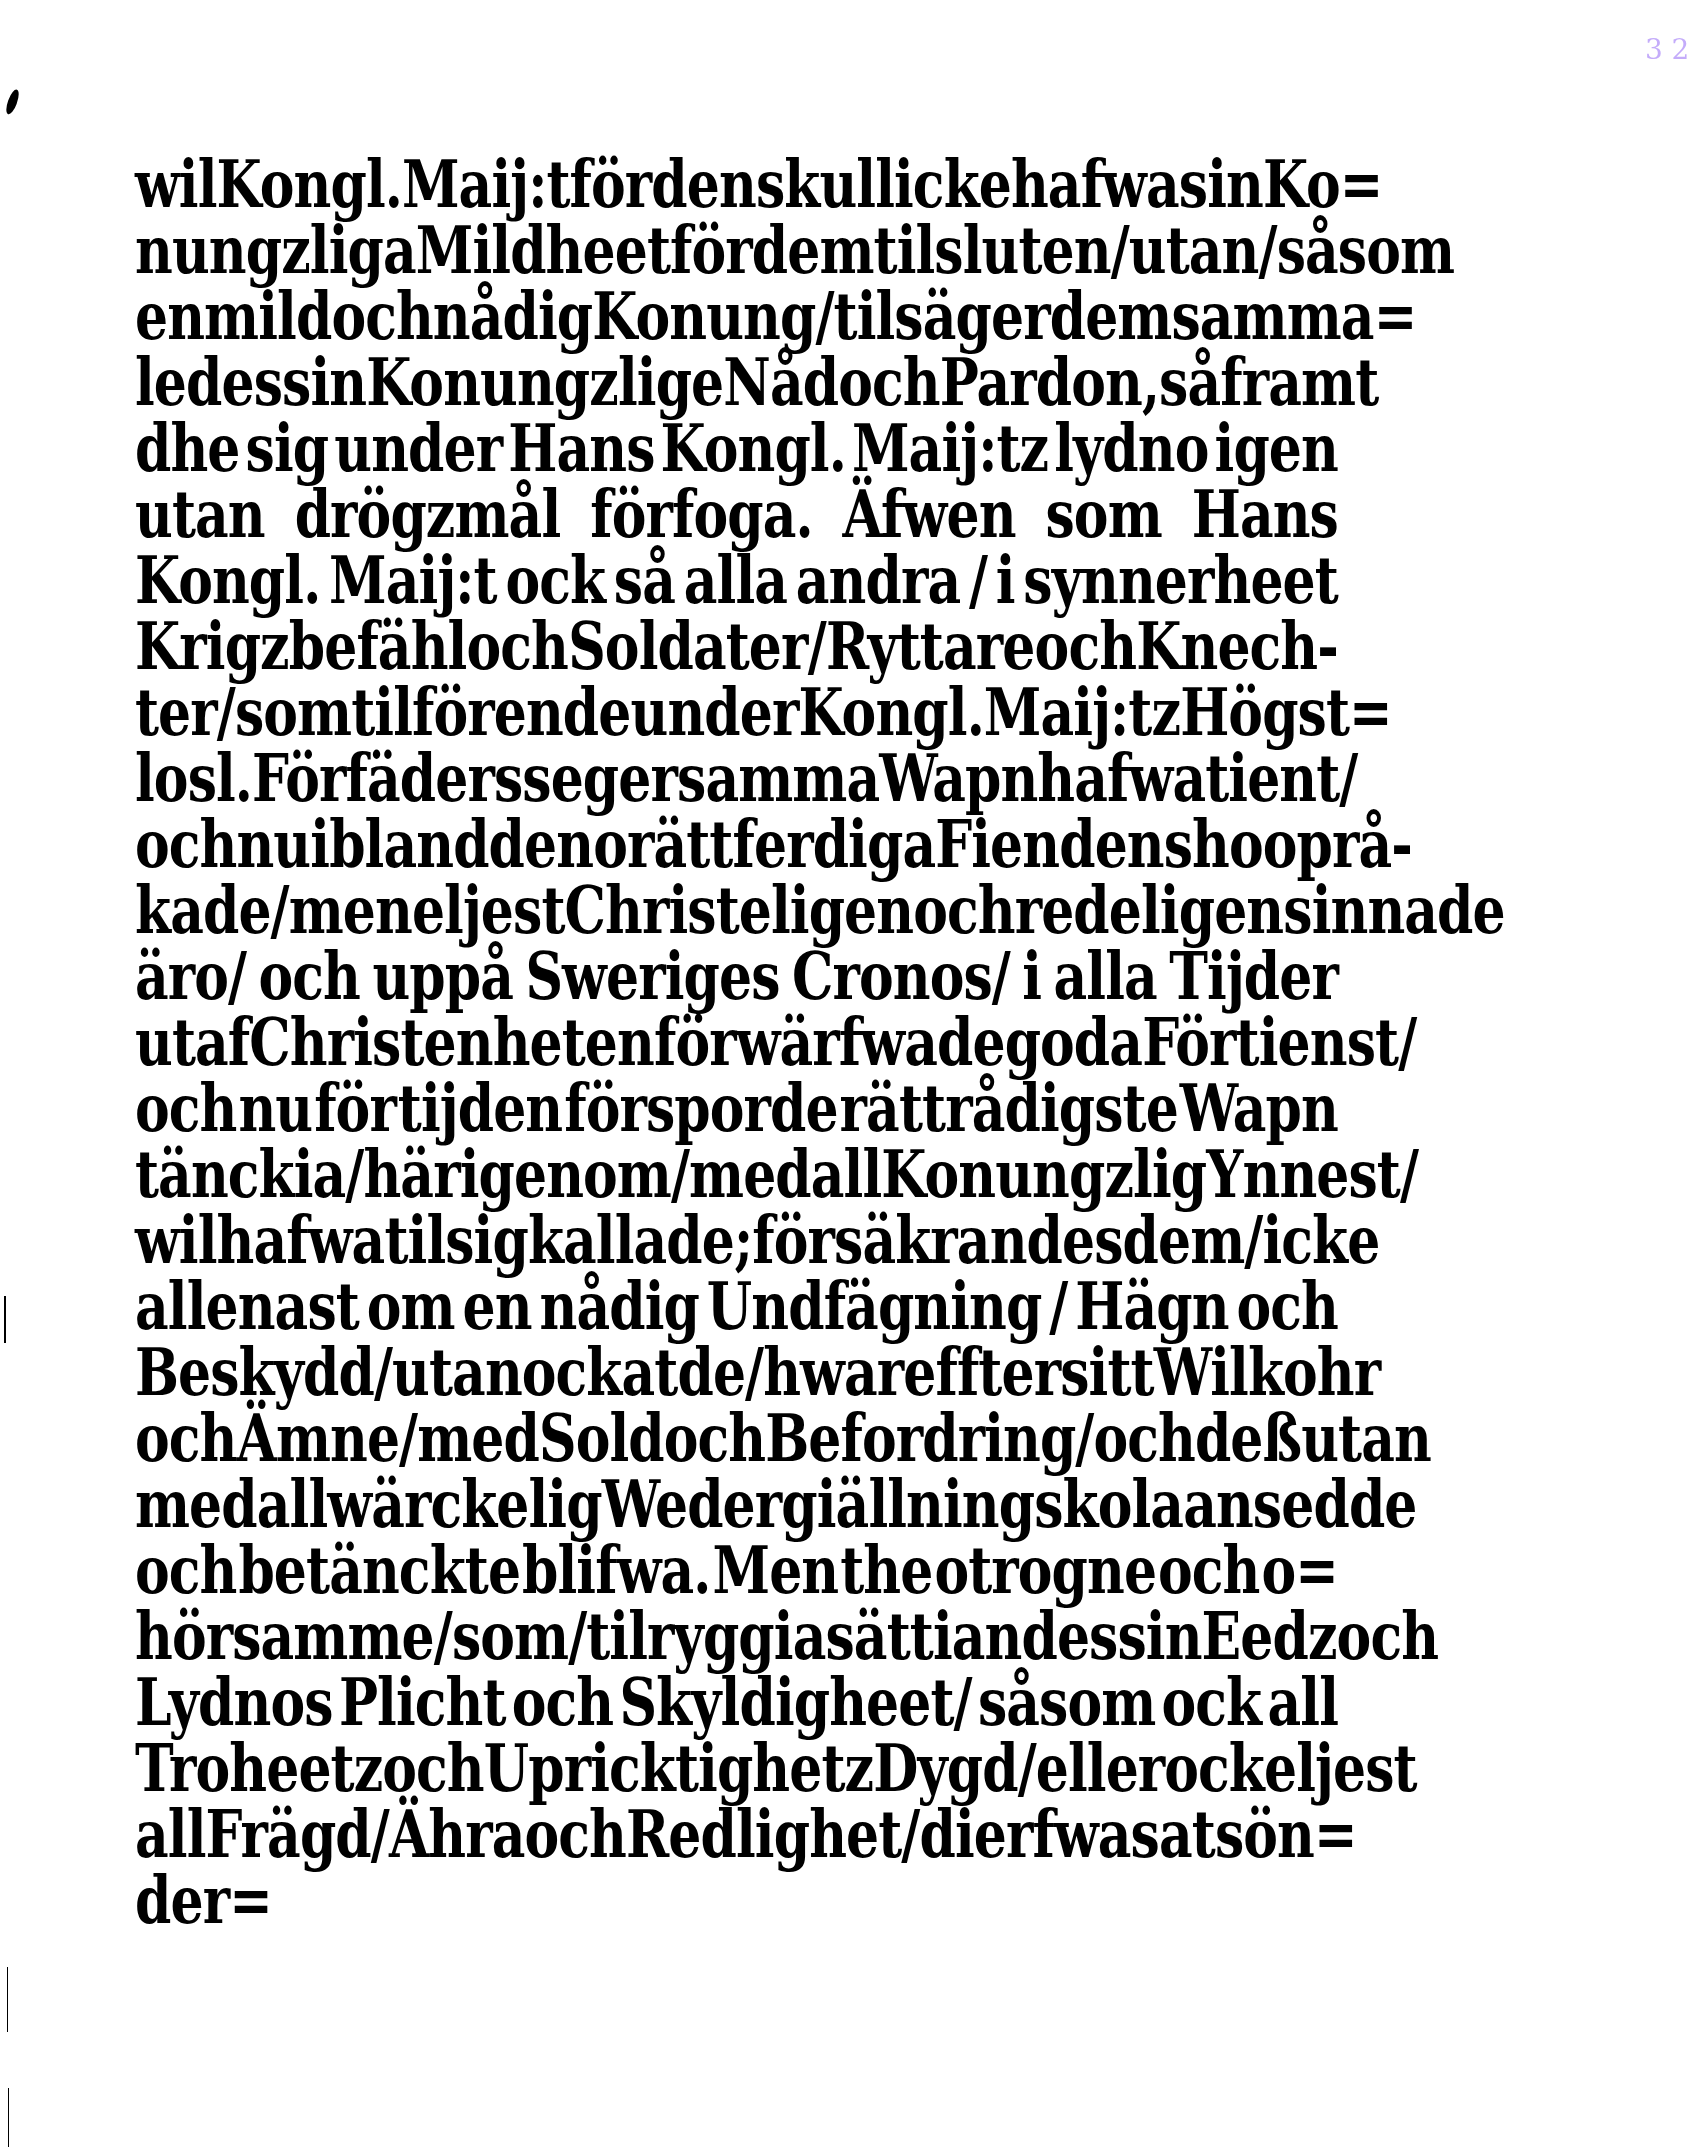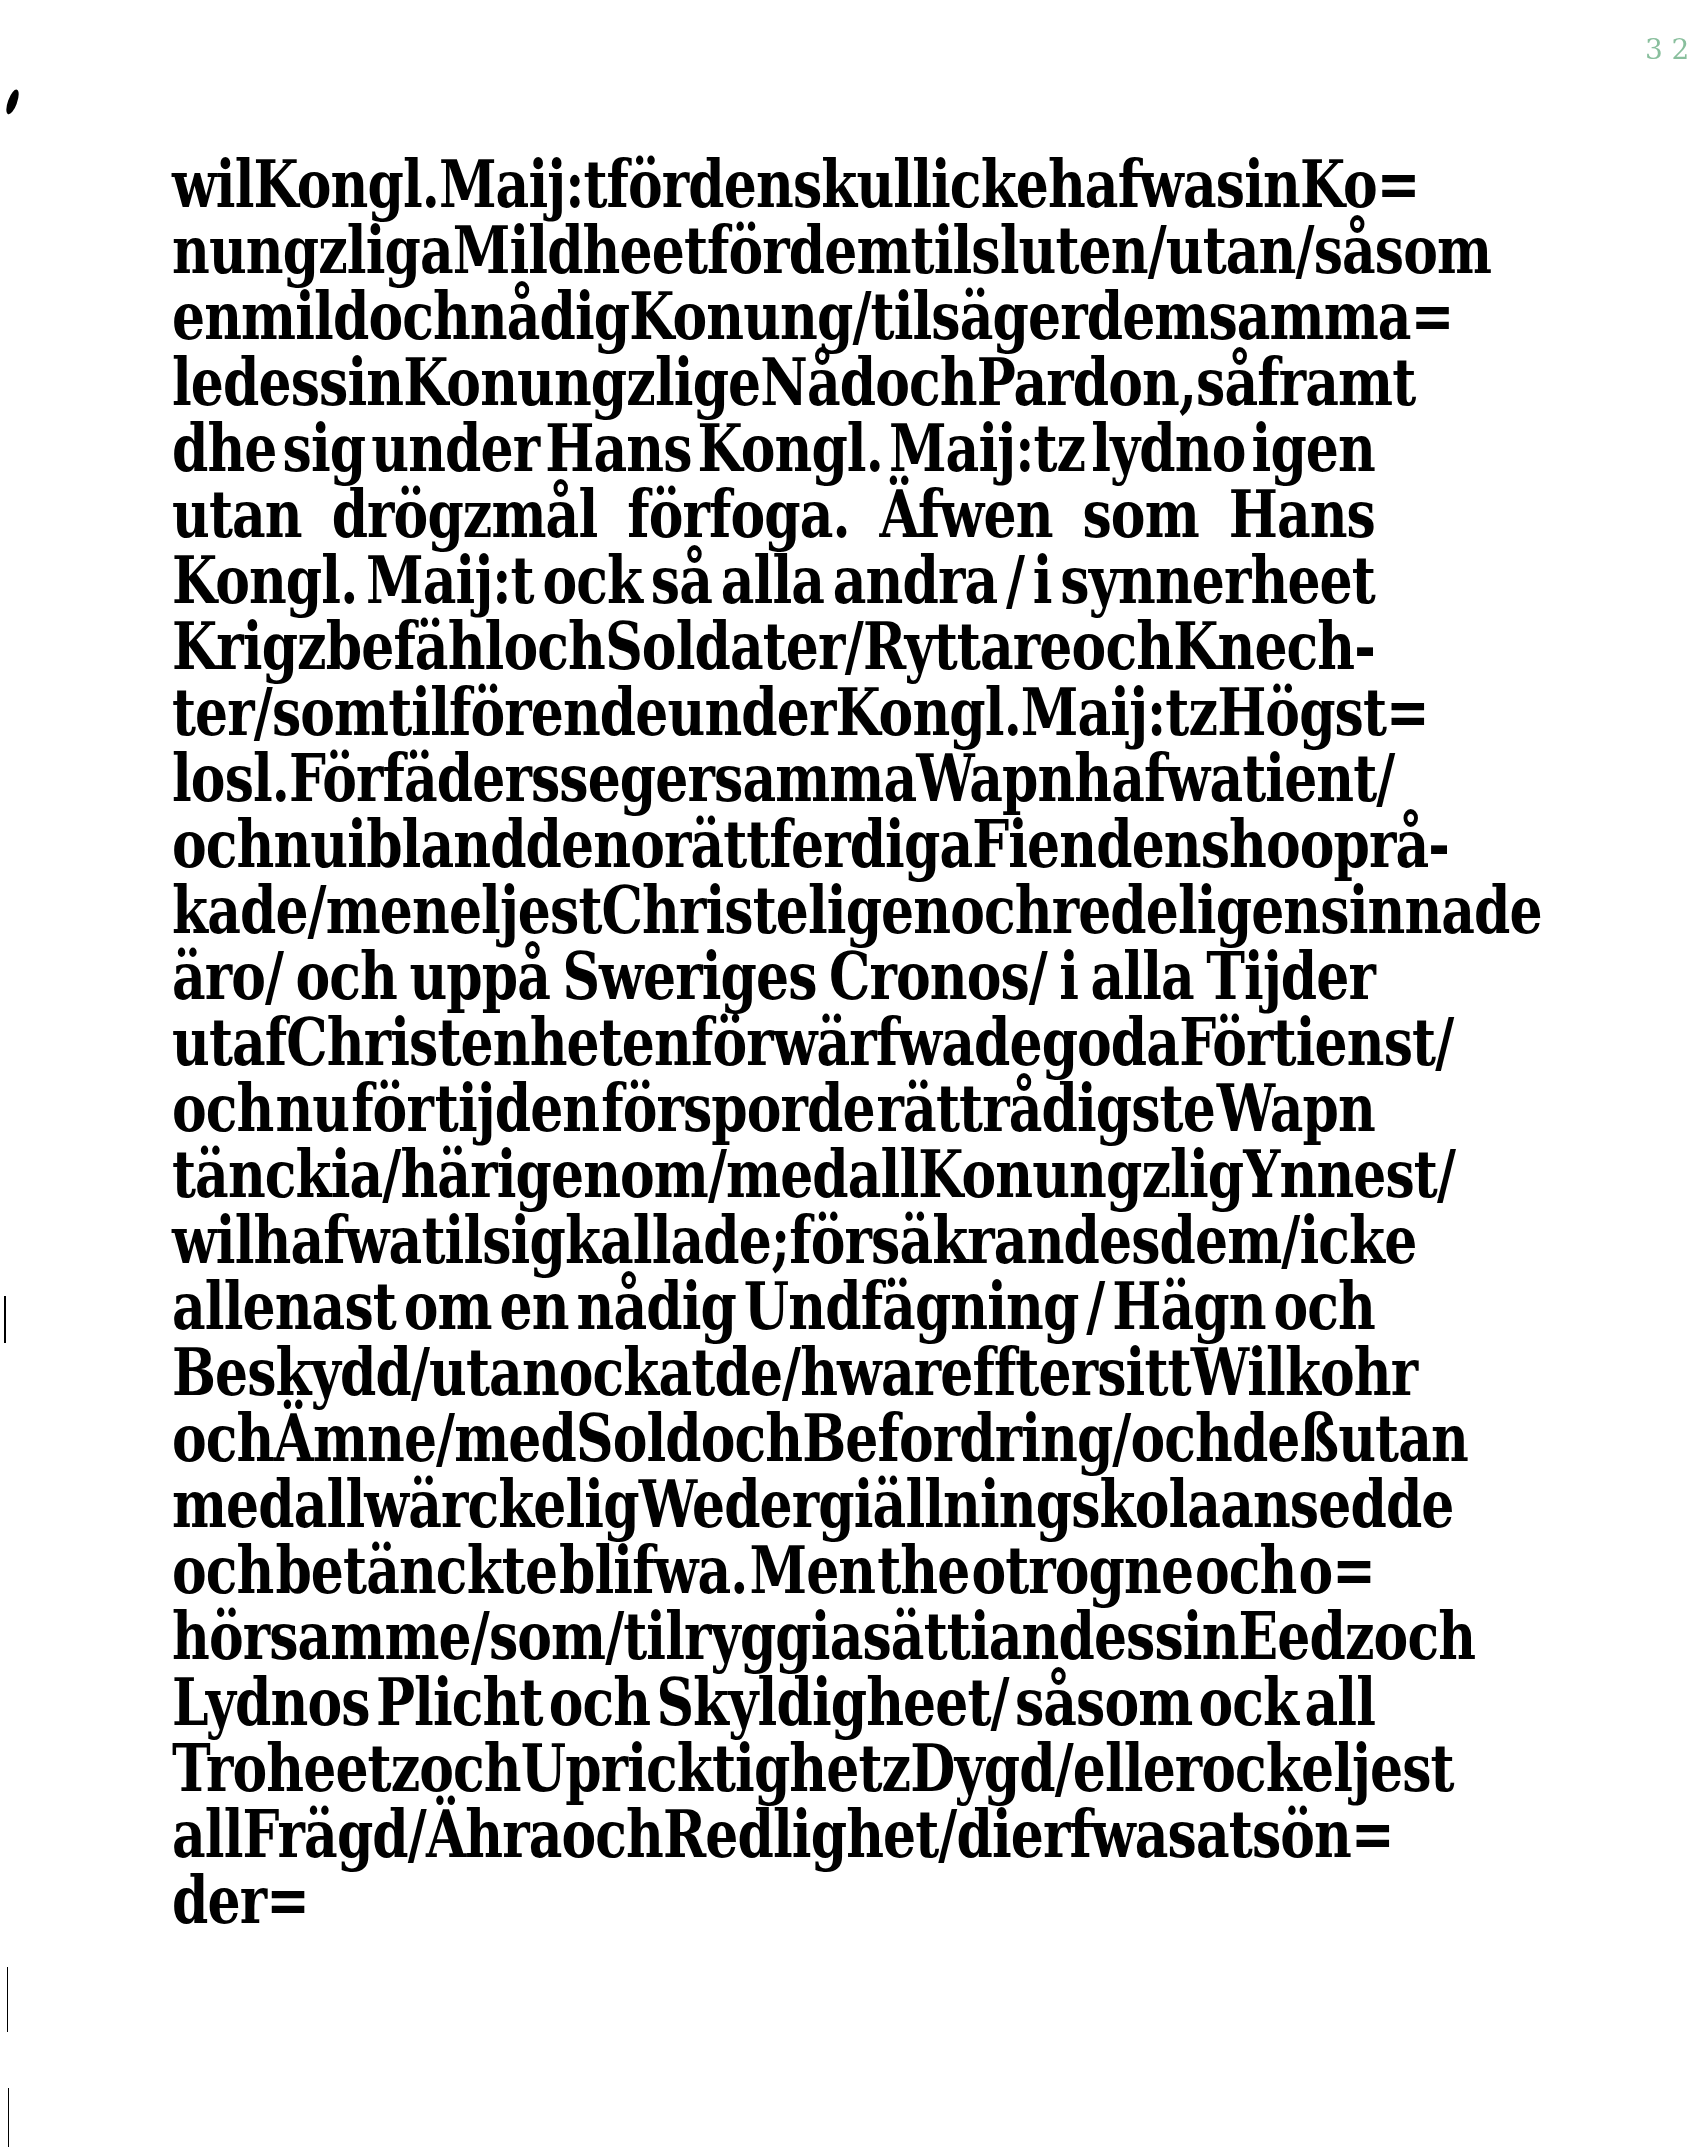--- a/index.html
+++ b/index.html
@@ -1,27 +1,27 @@
 <!DOCTYPE html>
 <html style="font-size:15px"><head>
   <meta charset="utf-8">
   <style>
     html, body { margin: 0; padding: 0; background: #ffffff; }
     body { width: 1708px; height: 2148px; position: relative; overflow: hidden; }
     .page { position: absolute; inset: 0; background: #ffffff; }
     .text-block {
       position: absolute; left: 135px; top: 160px; width: 1203px;
       font-family: "DejaVu Serif", serif; font-size: 52px; line-height: 66px;
-      color: #000000; font-weight: bold; letter-spacing: -0.9px; margin-left: 37px;
+      color: #000000; font-weight: bold; letter-spacing: -0.9px;
     }
     .line { white-space: nowrap; display: flex; justify-content: space-between; height: 66px; }
     .line.last { }
     .word { display: inline-block; transform: scaleY(1.25); transform-origin: bottom; }
     .ink-mark { position: absolute; background: #000; }
-    .page-number { position: absolute; right: 18.6px; top: 33px; font-family: "DejaVu Serif", serif; font-size: 28px; color: #15803d; opacity: 0.5; }
+    .page-number { position: absolute; right: 18.6px; top: 33px; font-family: "DejaVu Serif", serif; font-size: 28px; color: #8b5cf6; opacity: 0.5; }
   </style>
 </head>
 <body>
 
 <div class="page">
   <div class="ink-mark" style="left:7.5px;top:89px;width:9.3px;height:26px;transform:rotate(20deg);border-radius:50%;"></div>
   <div class="ink-mark" style="left:3.7px;top:1296px;width:1.9px;height:47px;"></div>
   <div class="ink-mark" style="left:6.5px;top:1967px;width:1.9px;height:65px;"></div>
   <div class="ink-mark" style="left:7.5px;top:2088px;width:1.9px;height:60px;"></div>
   <div class="page-number">3 2</div>

